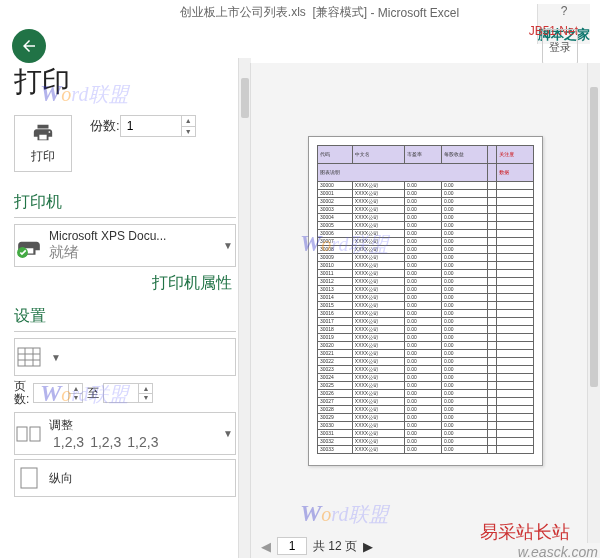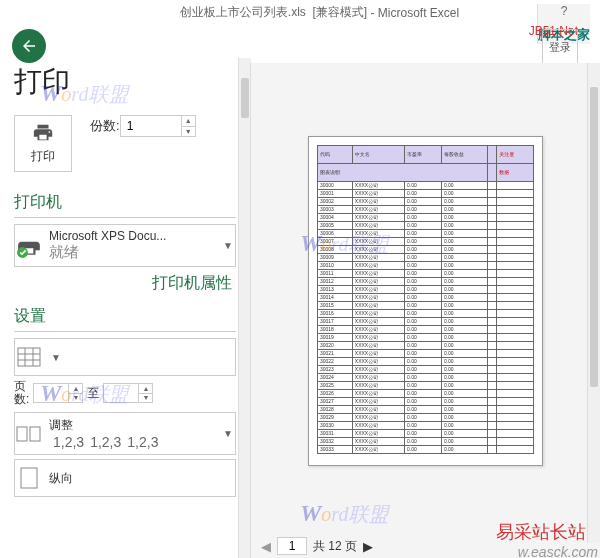--- a/index.html
+++ b/index.html
@@ -490,14 +490,14 @@
       <span class="arrow" style="color:#333">▶</span>
     </div>
     <div class="thin-scroll"></div>
   </div>
 </div>
 
 <div class="watermark" style="top:80px; left:40px;"><b>W</b><span class="wm-o">o</span>rd联盟</div>
 <div class="watermark" style="top:230px; left:300px;"><b>W</b><span class="wm-o">o</span>rd联盟</div>
 <div class="watermark" style="top:380px; left:40px;"><b>W</b><span class="wm-o">o</span>rd联盟</div>
 <div class="watermark" style="top:500px; left:300px;"><b>W</b><span class="wm-o">o</span>rd联盟</div>
-<div class="site2" style="bottom:14px; right:14px;">易采站长站</div>
+<div class="site2" style="bottom:14px; right:30px;">易采站长站</div>
 <div class="site3" style="bottom:-2px; right:2px;">w.easck.com</div>
 
 </body></html>

